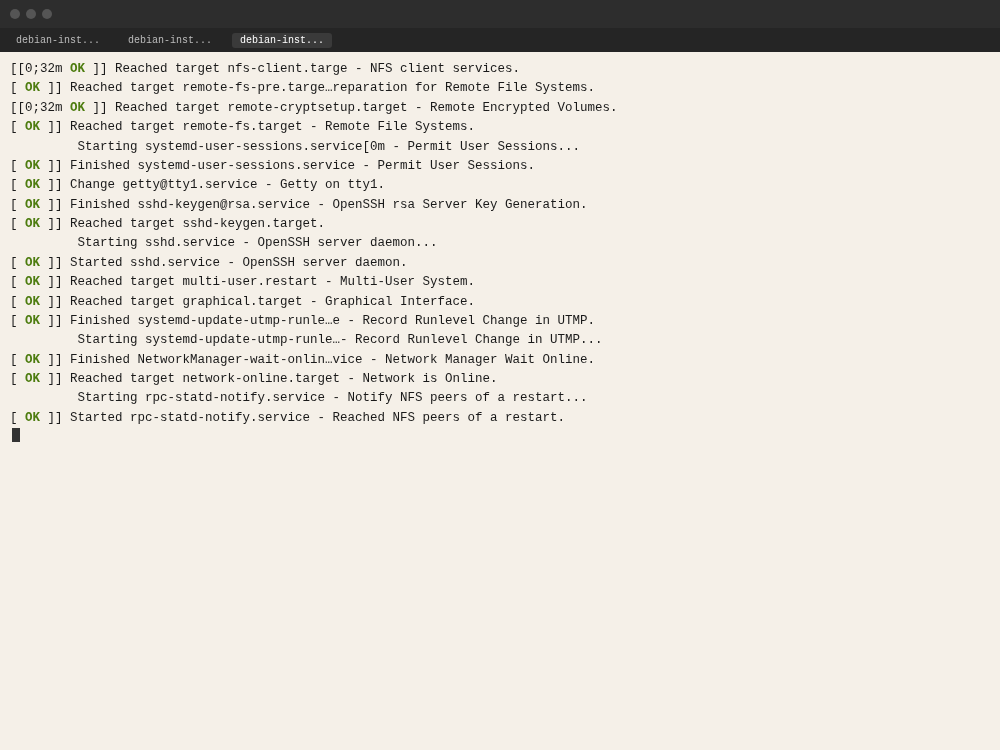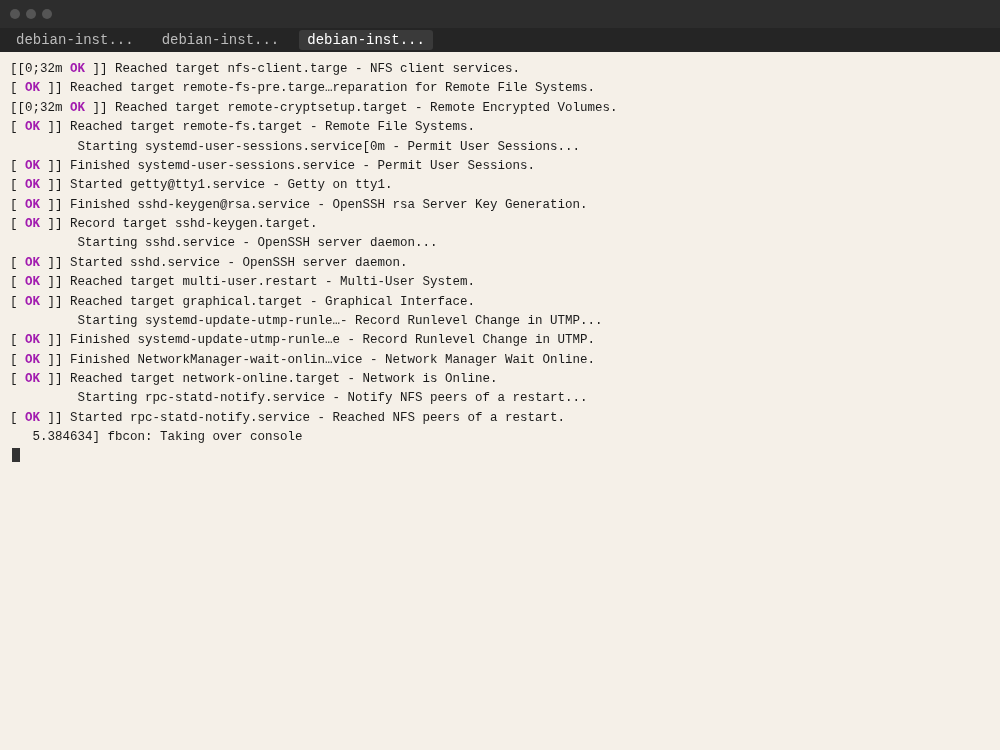--- a/index.html
+++ b/index.html
@@ -52,21 +52,21 @@
       height: 24px;
       display: flex;
       align-items: center;
       padding: 0 8px;
       gap: 12px;
       flex-shrink: 0;
     }
 
     .tab {
       color: #bbb;
-      font-size: 14px;
+      font-size: 10px;
       padding: 2px 8px;
       cursor: pointer;
     }
 
     .tab.active {
       color: #fff;
       background: #3a3a3a;
       border-radius: 3px;
     }
 
@@ -85,21 +85,21 @@
     }
 
     .line {
       font-size: 12.5px;
       line-height: 1.55;
       color: #1a1a1a;
       white-space: pre;
     }
 
     .ok-green {
-      color: #a21caf;
+      color: #4d7c0f;
       font-weight: bold;
     }
 
     .cursor-line {
       display: flex;
       align-items: center;
     }
 
     .cursor {
       display: inline-block;
@@ -134,29 +134,28 @@
 </div>
 
 <div class="terminal">
   <div class="terminal-content" id="terminal-lines">
   <div class="line"><span>[[0;32m</span><span class="ok-green"> OK </span><span>]] Reached target nfs-client.targe - NFS client services.</span></div>
       <div class="line"><span>[</span><span class="ok-green"> OK </span><span>]] Reached target remote-fs-pre.targe…reparation for Remote File Systems.</span></div>
       <div class="line"><span>[[0;32m</span><span class="ok-green"> OK </span><span>]] Reached target remote-cryptsetup.target - Remote Encrypted Volumes.</span></div>
       <div class="line"><span>[</span><span class="ok-green"> OK </span><span>]] Reached target remote-fs.target - Remote File Systems.</span></div>
       <div class="line">         Starting systemd-user-sessions.service[0m - Permit User Sessions...</div>
       <div class="line"><span>[</span><span class="ok-green"> OK </span><span>]] Finished systemd-user-sessions.service - Permit User Sessions.</span></div>
-      <div class="line"><span>[</span><span class="ok-green"> OK </span><span>]] Started getty@tty1.service - Getty on tty1.</span></div>
+      <div class="line"><span>[</span><span class="ok-green"> OK </span><span>]] Change getty@tty1.service - Getty on tty1.</span></div>
       <div class="line"><span>[</span><span class="ok-green"> OK </span><span>]] Finished sshd-keygen@rsa.service - OpenSSH rsa Server Key Generation.</span></div>
-      <div class="line"><span>[</span><span class="ok-green"> OK </span><span>]] Record target sshd-keygen.target.</span></div>
+      <div class="line"><span>[</span><span class="ok-green"> OK </span><span>]] Reached target sshd-keygen.target.</span></div>
       <div class="line">         Starting sshd.service - OpenSSH server daemon...</div>
       <div class="line"><span>[</span><span class="ok-green"> OK </span><span>]] Started sshd.service - OpenSSH server daemon.</span></div>
       <div class="line"><span>[</span><span class="ok-green"> OK </span><span>]] Reached target multi-user.restart - Multi-User System.</span></div>
       <div class="line"><span>[</span><span class="ok-green"> OK </span><span>]] Reached target graphical.target - Graphical Interface.</span></div>
+      <div class="line"><span>[</span><span class="ok-green"> OK </span><span>]] Finished systemd-update-utmp-runle…e - Record Runlevel Change in UTMP.</span></div>
       <div class="line">         Starting systemd-update-utmp-runle…- Record Runlevel Change in UTMP...</div>
-      <div class="line"><span>[</span><span class="ok-green"> OK </span><span>]] Finished systemd-update-utmp-runle…e - Record Runlevel Change in UTMP.</span></div>
       <div class="line"><span>[</span><span class="ok-green"> OK </span><span>]] Finished NetworkManager-wait-onlin…vice - Network Manager Wait Online.</span></div>
       <div class="line"><span>[</span><span class="ok-green"> OK </span><span>]] Reached target network-online.target - Network is Online.</span></div>
       <div class="line">         Starting rpc-statd-notify.service - Notify NFS peers of a restart...</div>
       <div class="line"><span>[</span><span class="ok-green"> OK </span><span>]] Started rpc-statd-notify.service - Reached NFS peers of a restart.</span></div>
-      <div class="line">   5.384634] fbcon: Taking over console</div>
       <div class="line cursor-line"><span class="cursor"></span></div>
     </div>
 </div>
 
 </body></html>

